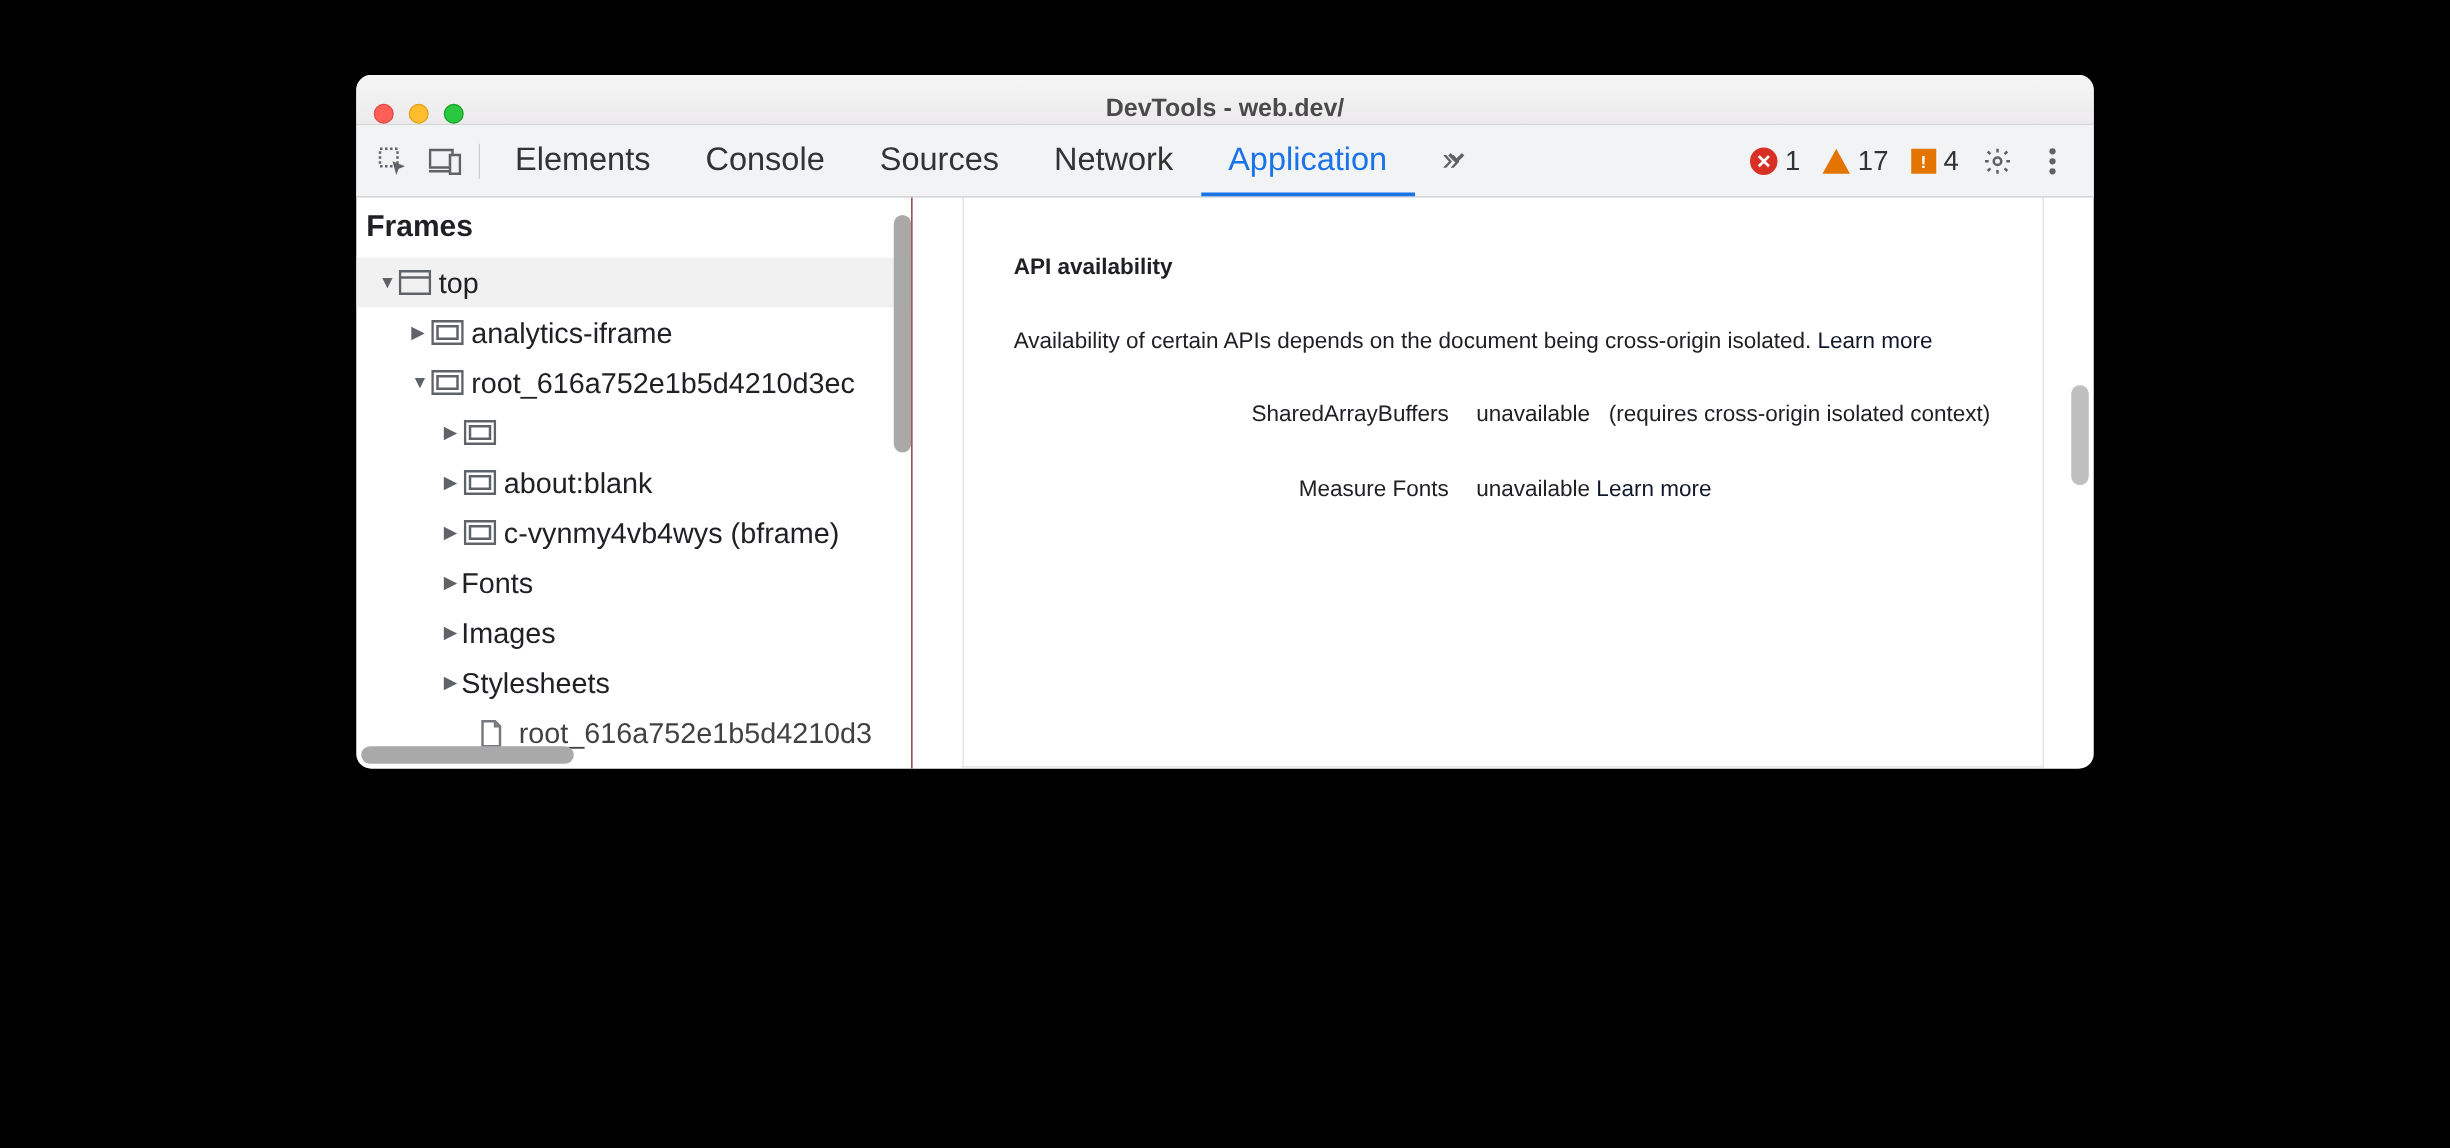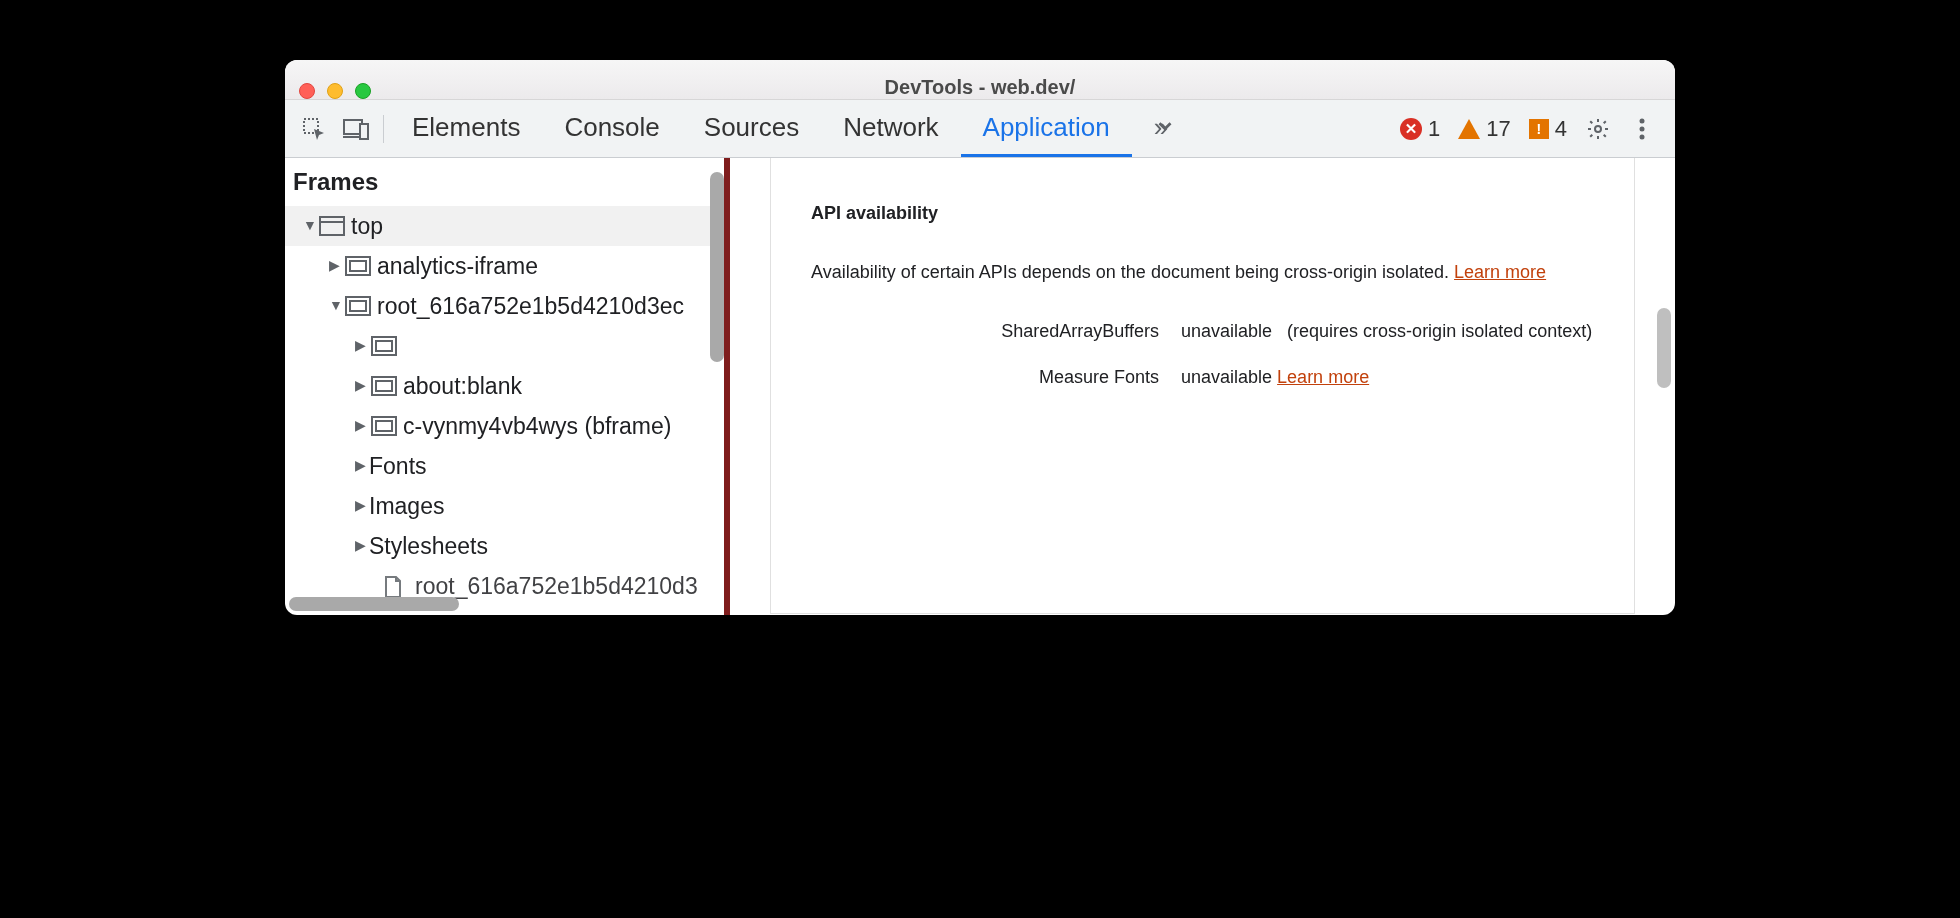--- a/index.html
+++ b/index.html
@@ -95,21 +95,21 @@
   }
   .icon-sq {
     width:20px;height:20px;background:#e37400;color:#fff;
     display:flex;align-items:center;justify-content:center;font-size:14px;font-weight:bold;
   }
   .gear, .kebab { width:38px;height:38px;display:flex;align-items:center;justify-content:center;color:#5f6368;}
   .content {
     flex:1; display:flex; min-height:0;
   }
   .sidebar {
-    width:445px; border-right:6px solid #7f1d1d;
+    width:445px; border-right:1px solid #7f1d1d;
     display:flex; flex-direction:column;
     position:relative;
     overflow:hidden;
   }
   .sidebar-header {
     font-size:24px; font-weight:600; color:#202124;
     padding:10px 8px 10px 8px;
   }
   .tree { font-size:23px; color:#202124; overflow:hidden; flex:1; }
   .tree-row {
@@ -147,22 +147,22 @@
   }
   .main-inner {
     border:1px solid #e0e0e0; border-top:none;
     margin-top:-1px;
     padding: 46px 40px 30px 40px;
     height:100%;
     font-size:18px; color:#202124;
   }
   .sec-title { font-weight:700; margin-bottom:28px; }
   .sec-desc { line-height:2.3; margin-bottom:18px; }
-  .link { color:#c2410c; text-decoration:underline; cursor:pointer; }
-  .kv { display:grid; grid-template-columns: 370px 1fr; row-gap:4px; }
+  .link { color:#0f172a; cursor:pointer; }
+  .kv { display:grid; grid-template-columns: 370px 1fr; row-gap:18px; }
   .kv .k { text-align:right; padding-right:22px; line-height:2.3;}
   .kv .v { line-height:2.3; }
   svg { display:block; }
 </style>
 </head>
 <body>
 
 <div class="window">
 
   <div class="titlebar">

